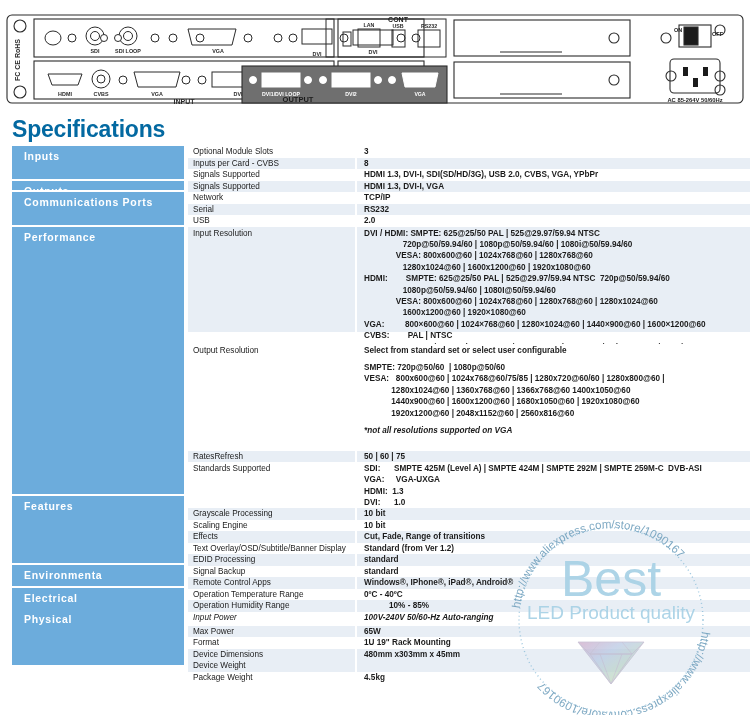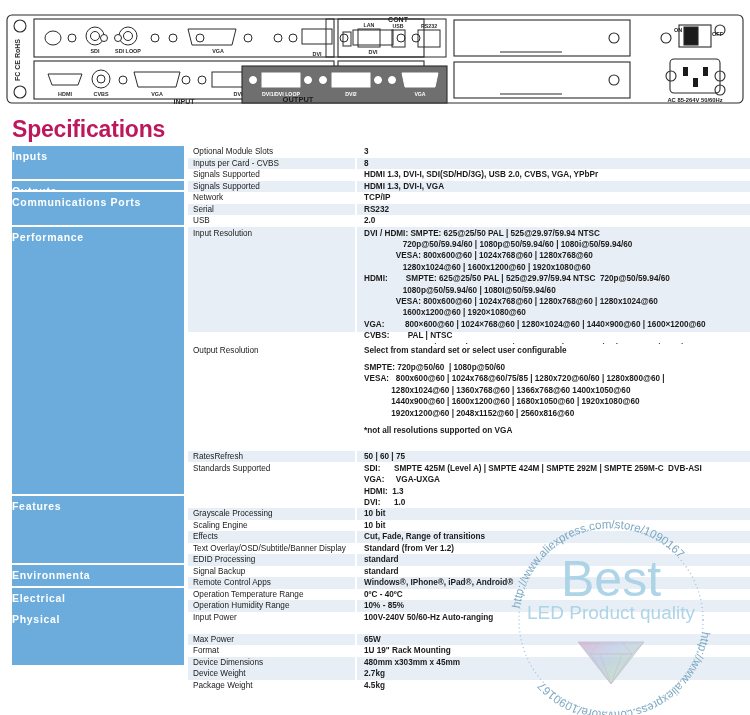--- a/index.html
+++ b/index.html
@@ -21,21 +21,21 @@
     width: 738px; height: 92px;
   }
   #panel-wrap svg { display: block; }
 
   
   #title {
     position: absolute;
     left: 12px; top: 116px;
     font-size: 23px;
     font-weight: bold;
-    color: #be185d;
+    color: #0369a1;
     letter-spacing: -0.2px;
   }
 
   
   #spec {
     position: absolute;
     left: 12px; top: 146px;
     width: 738px; height: 560px;
   }
 
@@ -48,20 +48,21 @@
   .cat {
     position: absolute;
     left: 0;
     width: 172px;
     background: #6cacdc;
     color: #ffffff;
     font-size: 10.5px;
     font-weight: bold;
     letter-spacing: 0.7px;
     box-sizing: border-box;
+    padding-left: 12px;
     padding-top: 4px;
   }
 
   
   #rows {
     position: absolute;
     left: 176px; top: 0;
     width: 562px;
   }
   .row {
@@ -85,21 +86,21 @@
   }
   .row .v {
     flex: 1;
     box-sizing: border-box;
     padding-left: 7px;
     white-space: pre;
     font-weight: bold;
   }
   .row .k { font-weight: normal; }
   .row.tall .k, .row.tall .v { padding-top: 1px; }
-  .v .ital { font-weight: bold; text-align: right; }
+  .v .ital { font-style: italic; font-weight: bold; text-align: right; }
   .v .gap { display: block; height: 6px; }
 
   
   #watermark {
     position: absolute;
     left: 486px; top: 520px;
     width: 250px; height: 195px;
     pointer-events: none;
   }
   #watermark svg { display: block; }
@@ -345,43 +346,42 @@
           <div class="v">standard</div>
         </div>
         <div class="row even" style="height: 11.5px;">
           <div class="k">Remote Control Apps</div>
           <div class="v">Windows®, IPhone®, iPad®, Android®</div>
         </div>
         <div class="row odd" style="height: 11.5px;">
           <div class="k">Operation Temperature Range</div>
           <div class="v">0ºC - 40ºC</div>
         </div>
-        <div class="row even" style="height: 11.5px;">
+        <div class="row even" style="height: 11.5px; gap: 25px;">
           <div class="k">Operation Humidity Range</div>
           <div class="v">10% - 85%</div>
         </div>
-        <div class="row odd" style="height: 22px;">
+        <div class="row odd" style="height: 14px; font-style: italic;">
           <div class="k">Input Power</div>
           <div class="v">100V-240V 50/60-Hz Auto-ranging</div>
         </div>
         <div class="row even" style="height: 11.5px;">
           <div class="k">Max Power</div>
           <div class="v">65W</div>
         </div>
         <div class="row odd" style="height: 11.5px;">
           <div class="k">Format</div>
           <div class="v">1U 19" Rack Mounting</div>
         </div>
         <div class="row even" style="height: 11.5px;">
           <div class="k">Device Dimensions</div>
           <div class="v">480mm x303mm x 45mm</div>
         </div>
         <div class="row even" style="height: 11.5px;">
           <div class="k">Device Weight</div>
-          <div class="v">2.7kg</div>
         </div>
         <div class="row odd" style="height: 11.5px;">
           <div class="k">Package Weight</div>
           <div class="v">4.5kg</div>
         </div>
       </div>
   </div>
 
   <div id="watermark">
     <svg width="250" height="195" viewBox="0 0 250 195" xmlns="http://www.w3.org/2000/svg">

